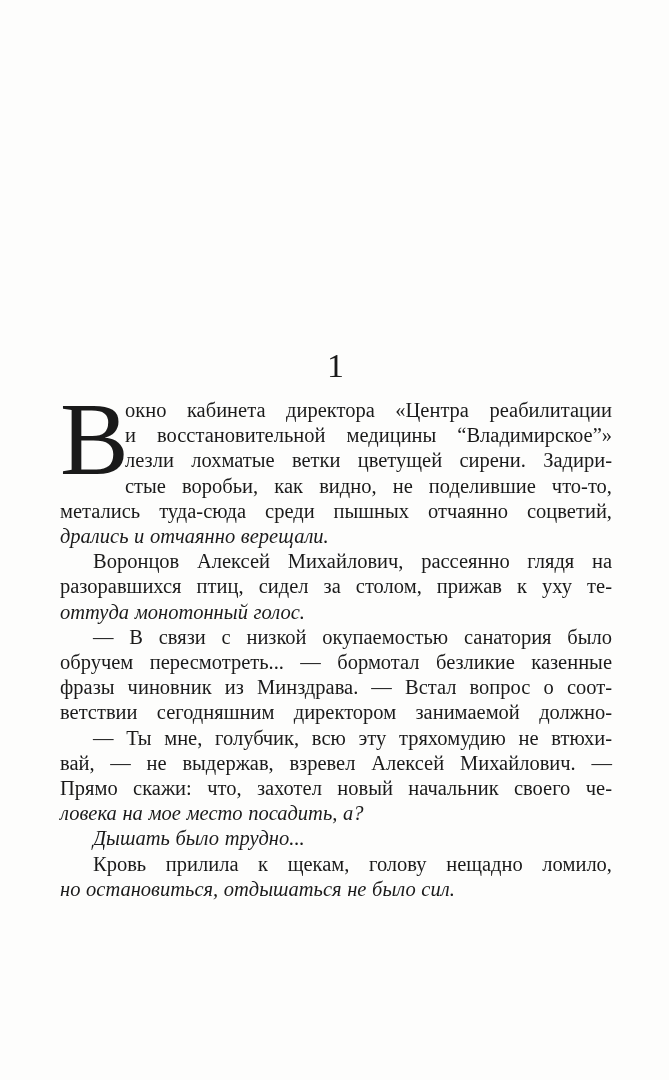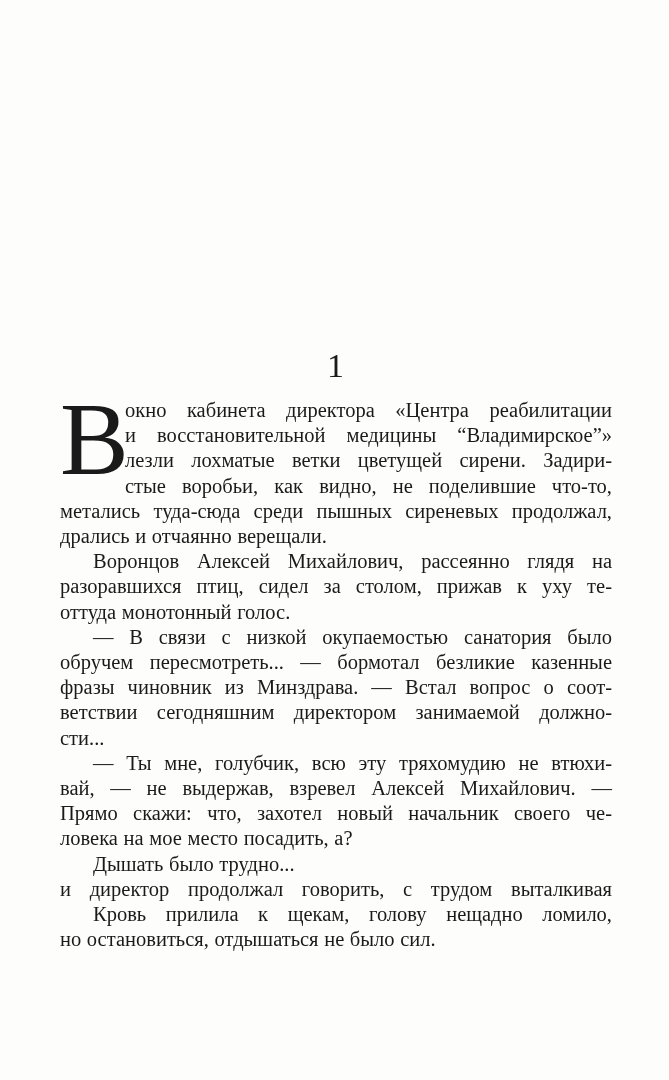--- a/index.html
+++ b/index.html
@@ -36,20 +36,21 @@
     margin: 0;
   }
   .line {
     text-align: justify;
     text-align-last: justify;
     word-spacing: 0.5px;
   }
   .line.last {
     text-align: left;
     text-align-last: left;
+    font-style: italic;
   }
   .line.first {
     text-indent: 33px;
   }
   .dropcap {
     float: left;
     width: 55px;
     height: 98px;
     padding-right: 10px;
     font-size: 103px;
@@ -62,45 +63,43 @@
 
 <div class="page">
   <div class="chapter-number">1</div>
   <div class="text-block">
       <div class="paragraph">
         <span class="dropcap">В</span>
         <div class="line">окно кабинета директора «Центра реабилитации</div>
         <div class="line">и восстановительной медицины “Владимирское”»</div>
         <div class="line">лезли лохматые ветки цветущей сирени. Задири-</div>
         <div class="line">стые воробьи, как видно, не поделившие что-то,</div>
-        <div class="line">метались туда-сюда среди пышных сиреневых продолжал,</div>
+        <div class="line">метались туда-сюда среди пышных отчаянно соцветий,</div>
         <div class="line last">дрались и отчаянно верещали.</div>
       </div>
       <div class="paragraph">
         <div class="line first">Воронцов Алексей Михайлович, рассеянно глядя на</div>
         <div class="line">разоравшихся птиц, сидел за столом, прижав к уху те-</div>
         <div class="line last">оттуда монотонный голос.</div>
       </div>
       <div class="paragraph">
         <div class="line first">— В связи с низкой окупаемостью санатория было</div>
         <div class="line">обручем пересмотреть... — бормотал безликие казенные</div>
         <div class="line">фразы чиновник из Минздрава. — Встал вопрос о соот-</div>
         <div class="line">ветствии сегодняшним директором занимаемой должно-</div>
-        <div class="line last">сти...</div>
       </div>
       <div class="paragraph">
         <div class="line first">— Ты мне, голубчик, всю эту тряхомудию не втюхи-</div>
         <div class="line">вай, — не выдержав, взревел Алексей Михайлович. —</div>
         <div class="line">Прямо скажи: что, захотел новый начальник своего че-</div>
         <div class="line last">ловека на мое место посадить, а?</div>
       </div>
       <div class="paragraph">
         <div class="line last first">Дышать было трудно...</div>
       </div>
       <div class="paragraph">
-        <div class="line">и директор продолжал говорить, с трудом выталкивая</div>
       </div>
       <div class="paragraph">
         <div class="line first">Кровь прилила к щекам, голову нещадно ломило,</div>
         <div class="line last">но остановиться, отдышаться не было сил.</div>
       </div>
     </div>
 </div>
 
 </body></html>

